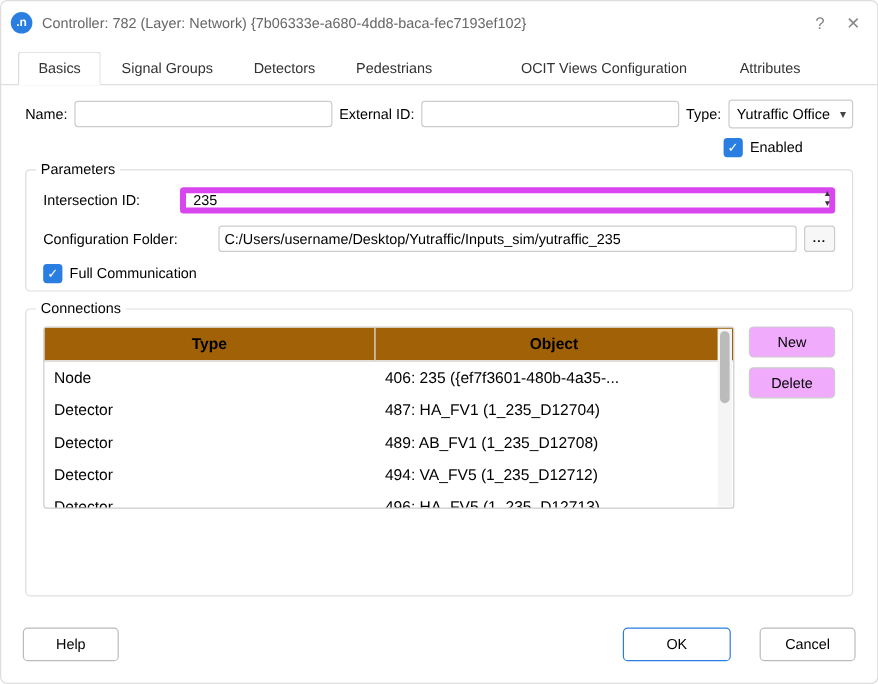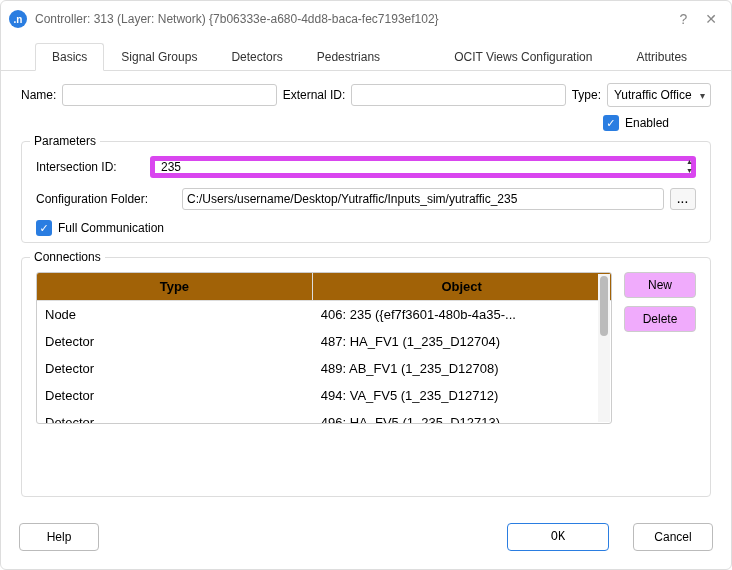--- a/index.html
+++ b/index.html
@@ -63,21 +63,20 @@
       border: 1px solid transparent;
       border-bottom: none;
       position: relative;
     }
     .tab.active {
       border: 1px solid #ddd;
       border-bottom: 1px solid #fff;
       border-radius: 3px 3px 0 0;
       margin-bottom: -1px;
       background: #fff;
-      margin-left: 20px;
     }
     .tab-spacer-1 { width: 40px; }
     .tab-spacer-2 { width: 10px; }
     .content {
       flex: 1;
       padding: 12px 20px 0 20px;
       display: flex;
       flex-direction: column;
     }
     .row {
@@ -254,32 +253,31 @@
       border-radius: 4px;
       background: #fff;
       padding: 6px 0;
       width: 80px;
       text-align: center;
       cursor: pointer;
       font-size: 12px;
     }
     .footer .btn-primary {
       border: 1.5px solid #2a7de1;
-      width: 102px;
-      font-family: Liberation Mono, monospace;
+      width: 90px;
     }
   </style>
 </head>
 <body>
 
 <div class="dialog">
 
   <div class="titlebar">
     <div class="app-icon">.n</div>
-    <div class="title-text">Controller: 313 (Layer: Network) {7b06333e-a680-4dd8-baca-fec7193ef102}</div>
+    <div class="title-text">Controller: 782 (Layer: Network) {7b06333e-a680-4dd8-baca-fec7193ef102}</div>
     <div class="titlebar-buttons">
       <span>?</span>
       <span>✕</span>
     </div>
   </div>
 
   <div class="tabs">
     <div class="tab active">Basics</div>
     <div class="tab">Signal Groups</div>
     <div class="tab">Detectors</div>

